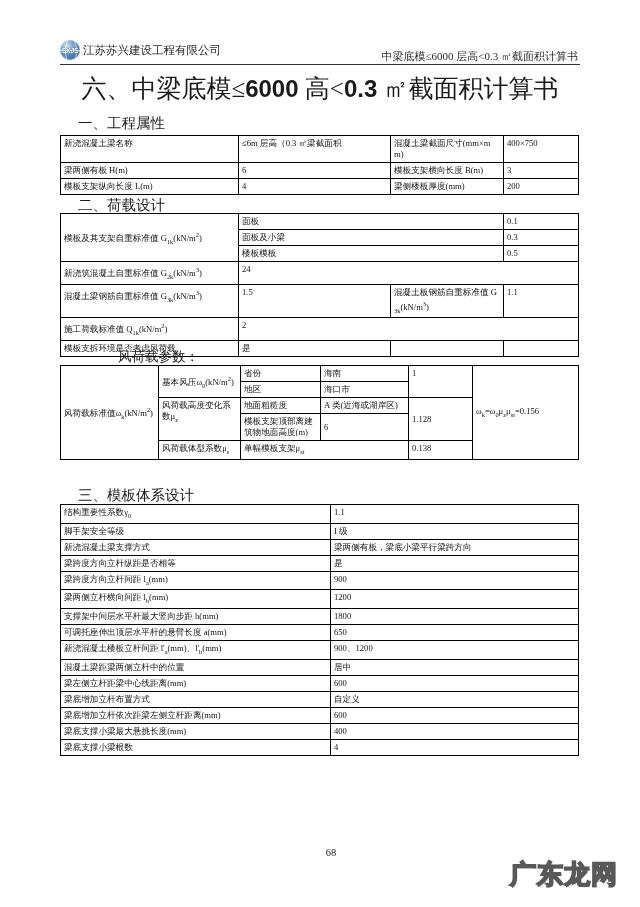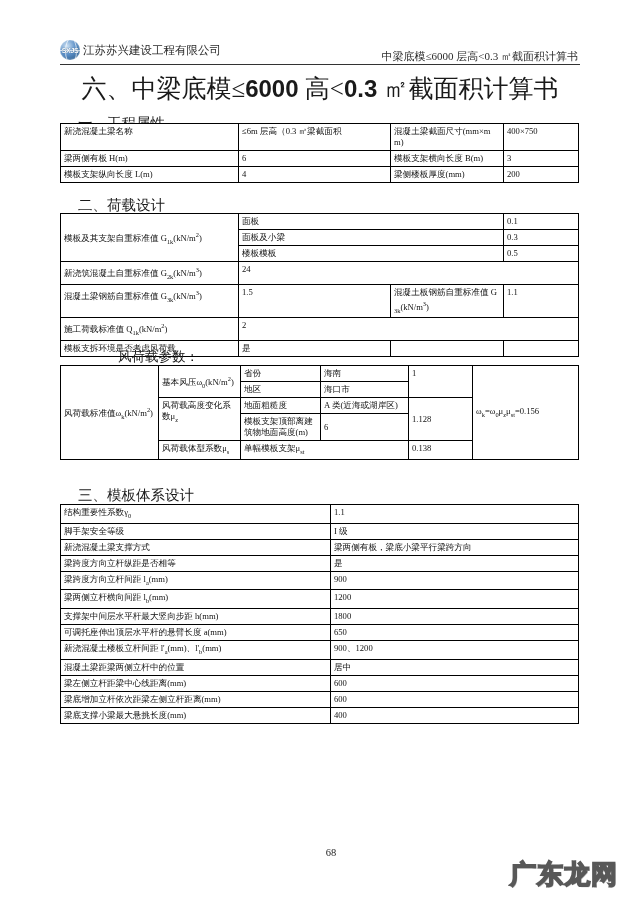--- a/index.html
+++ b/index.html
@@ -142,21 +142,21 @@
     padding: 2px 3px 2px 3px;
     vertical-align: top;
     color: #111;
     word-break: break-all;
     font-family: "Liberation Serif", "DejaVu Serif", serif;
   }
   table.doc td.mid { vertical-align: middle; }
   sub { font-size: 6.4px; vertical-align: sub; }
   sup { font-size: 6.4px; vertical-align: super; }
 
-  #t1 { left: 60px; top: 123px; border-radius: 29px; }
+  #t1 { left: 60px; top: 135px; border-radius: 29px; }
   #t2 { left: 60px; top: 213px; }
   #t3 { left: 60px; top: 365px; }
   #t4 { left: 60px; top: 504px; }
 
   
   .page-number {
     position: absolute;
     left: 11px;
     top: 847px;
     width: 640px;
@@ -364,26 +364,34 @@
         </tr>
         <tr>
           <td>混凝土梁距梁两侧立杆中的位置</td>
           <td>居中</td>
         </tr>
         <tr>
           <td>梁左侧立杆距梁中心线距离(mm)</td>
           <td>600</td>
         </tr>
         <tr>
+          <td>梁底增加立杆布置方式</td>
+          <td>自定义</td>
+        </tr>
+        <tr>
           <td>梁底增加立杆依次距梁左侧立杆距离(mm)</td>
           <td>600</td>
         </tr>
         <tr>
           <td>梁底支撑小梁最大悬挑长度(mm)</td>
           <td>400</td>
         </tr>
+        <tr>
+          <td>梁底支撑小梁根数</td>
+          <td>4</td>
+        </tr>
       </tbody>
   </table>
 
   <div class="page-number">68</div>
   <div class="watermark">广东龙网</div>
 
 </div>
 
 </body></html>

